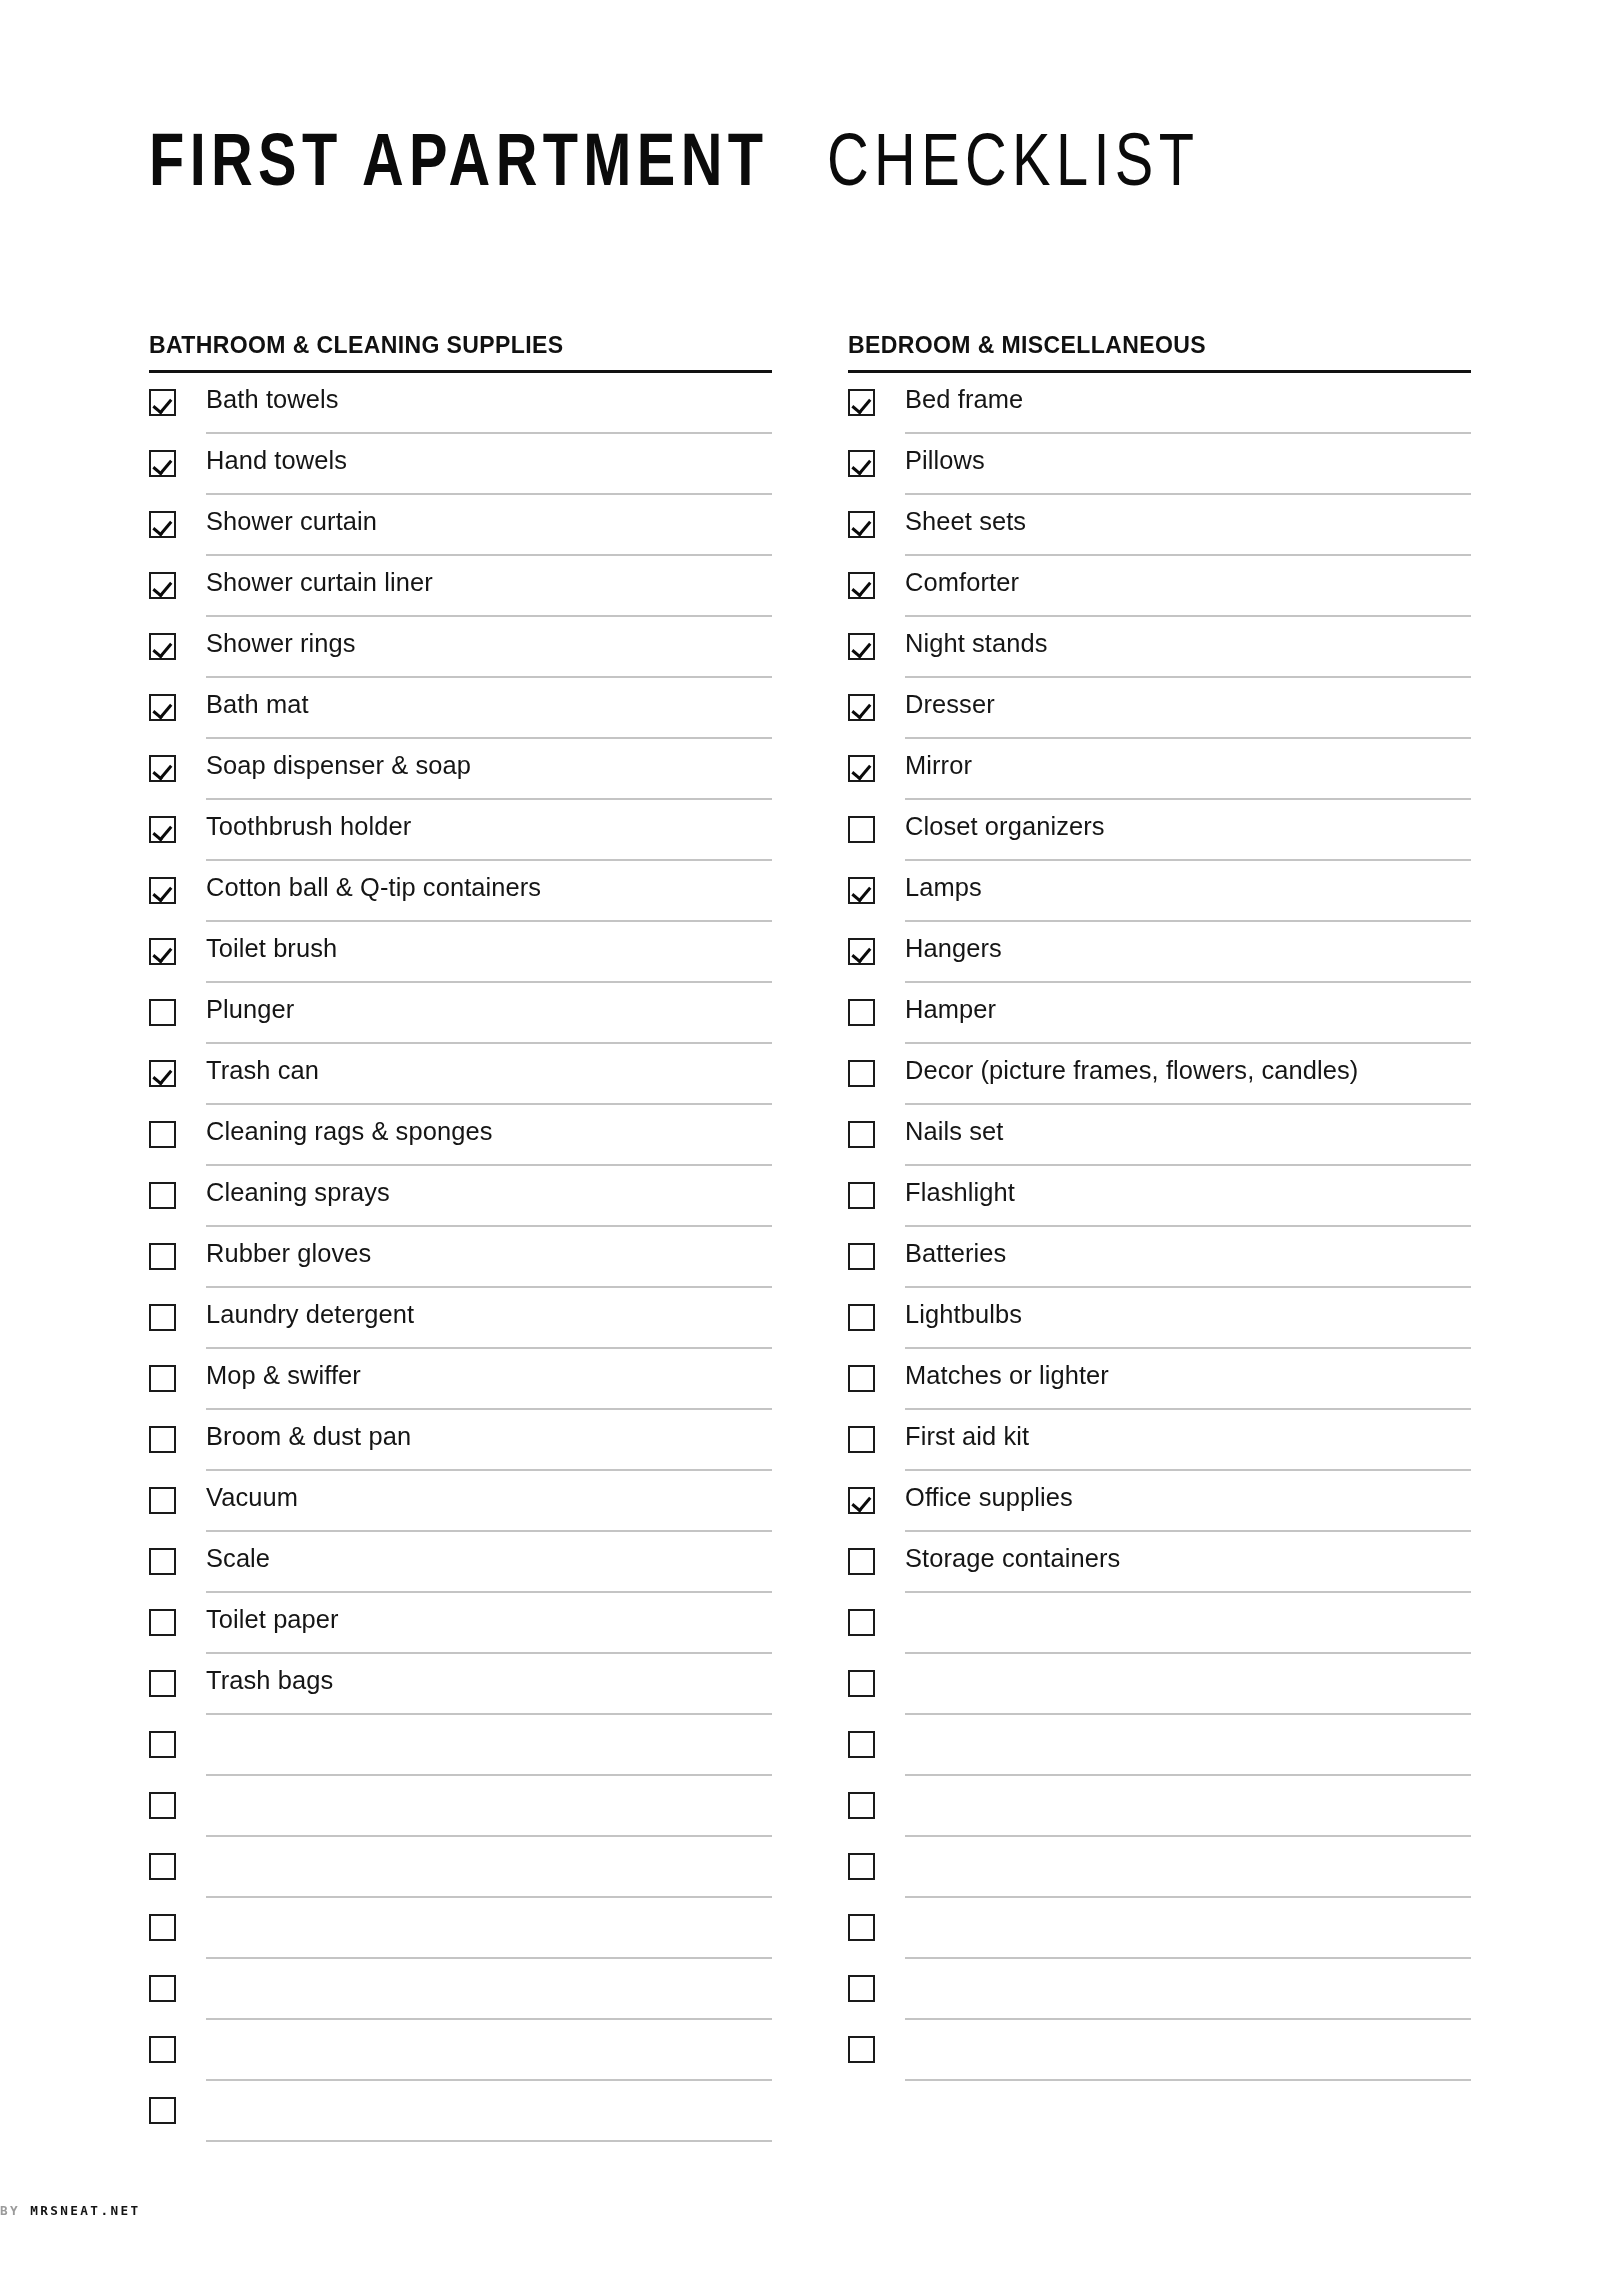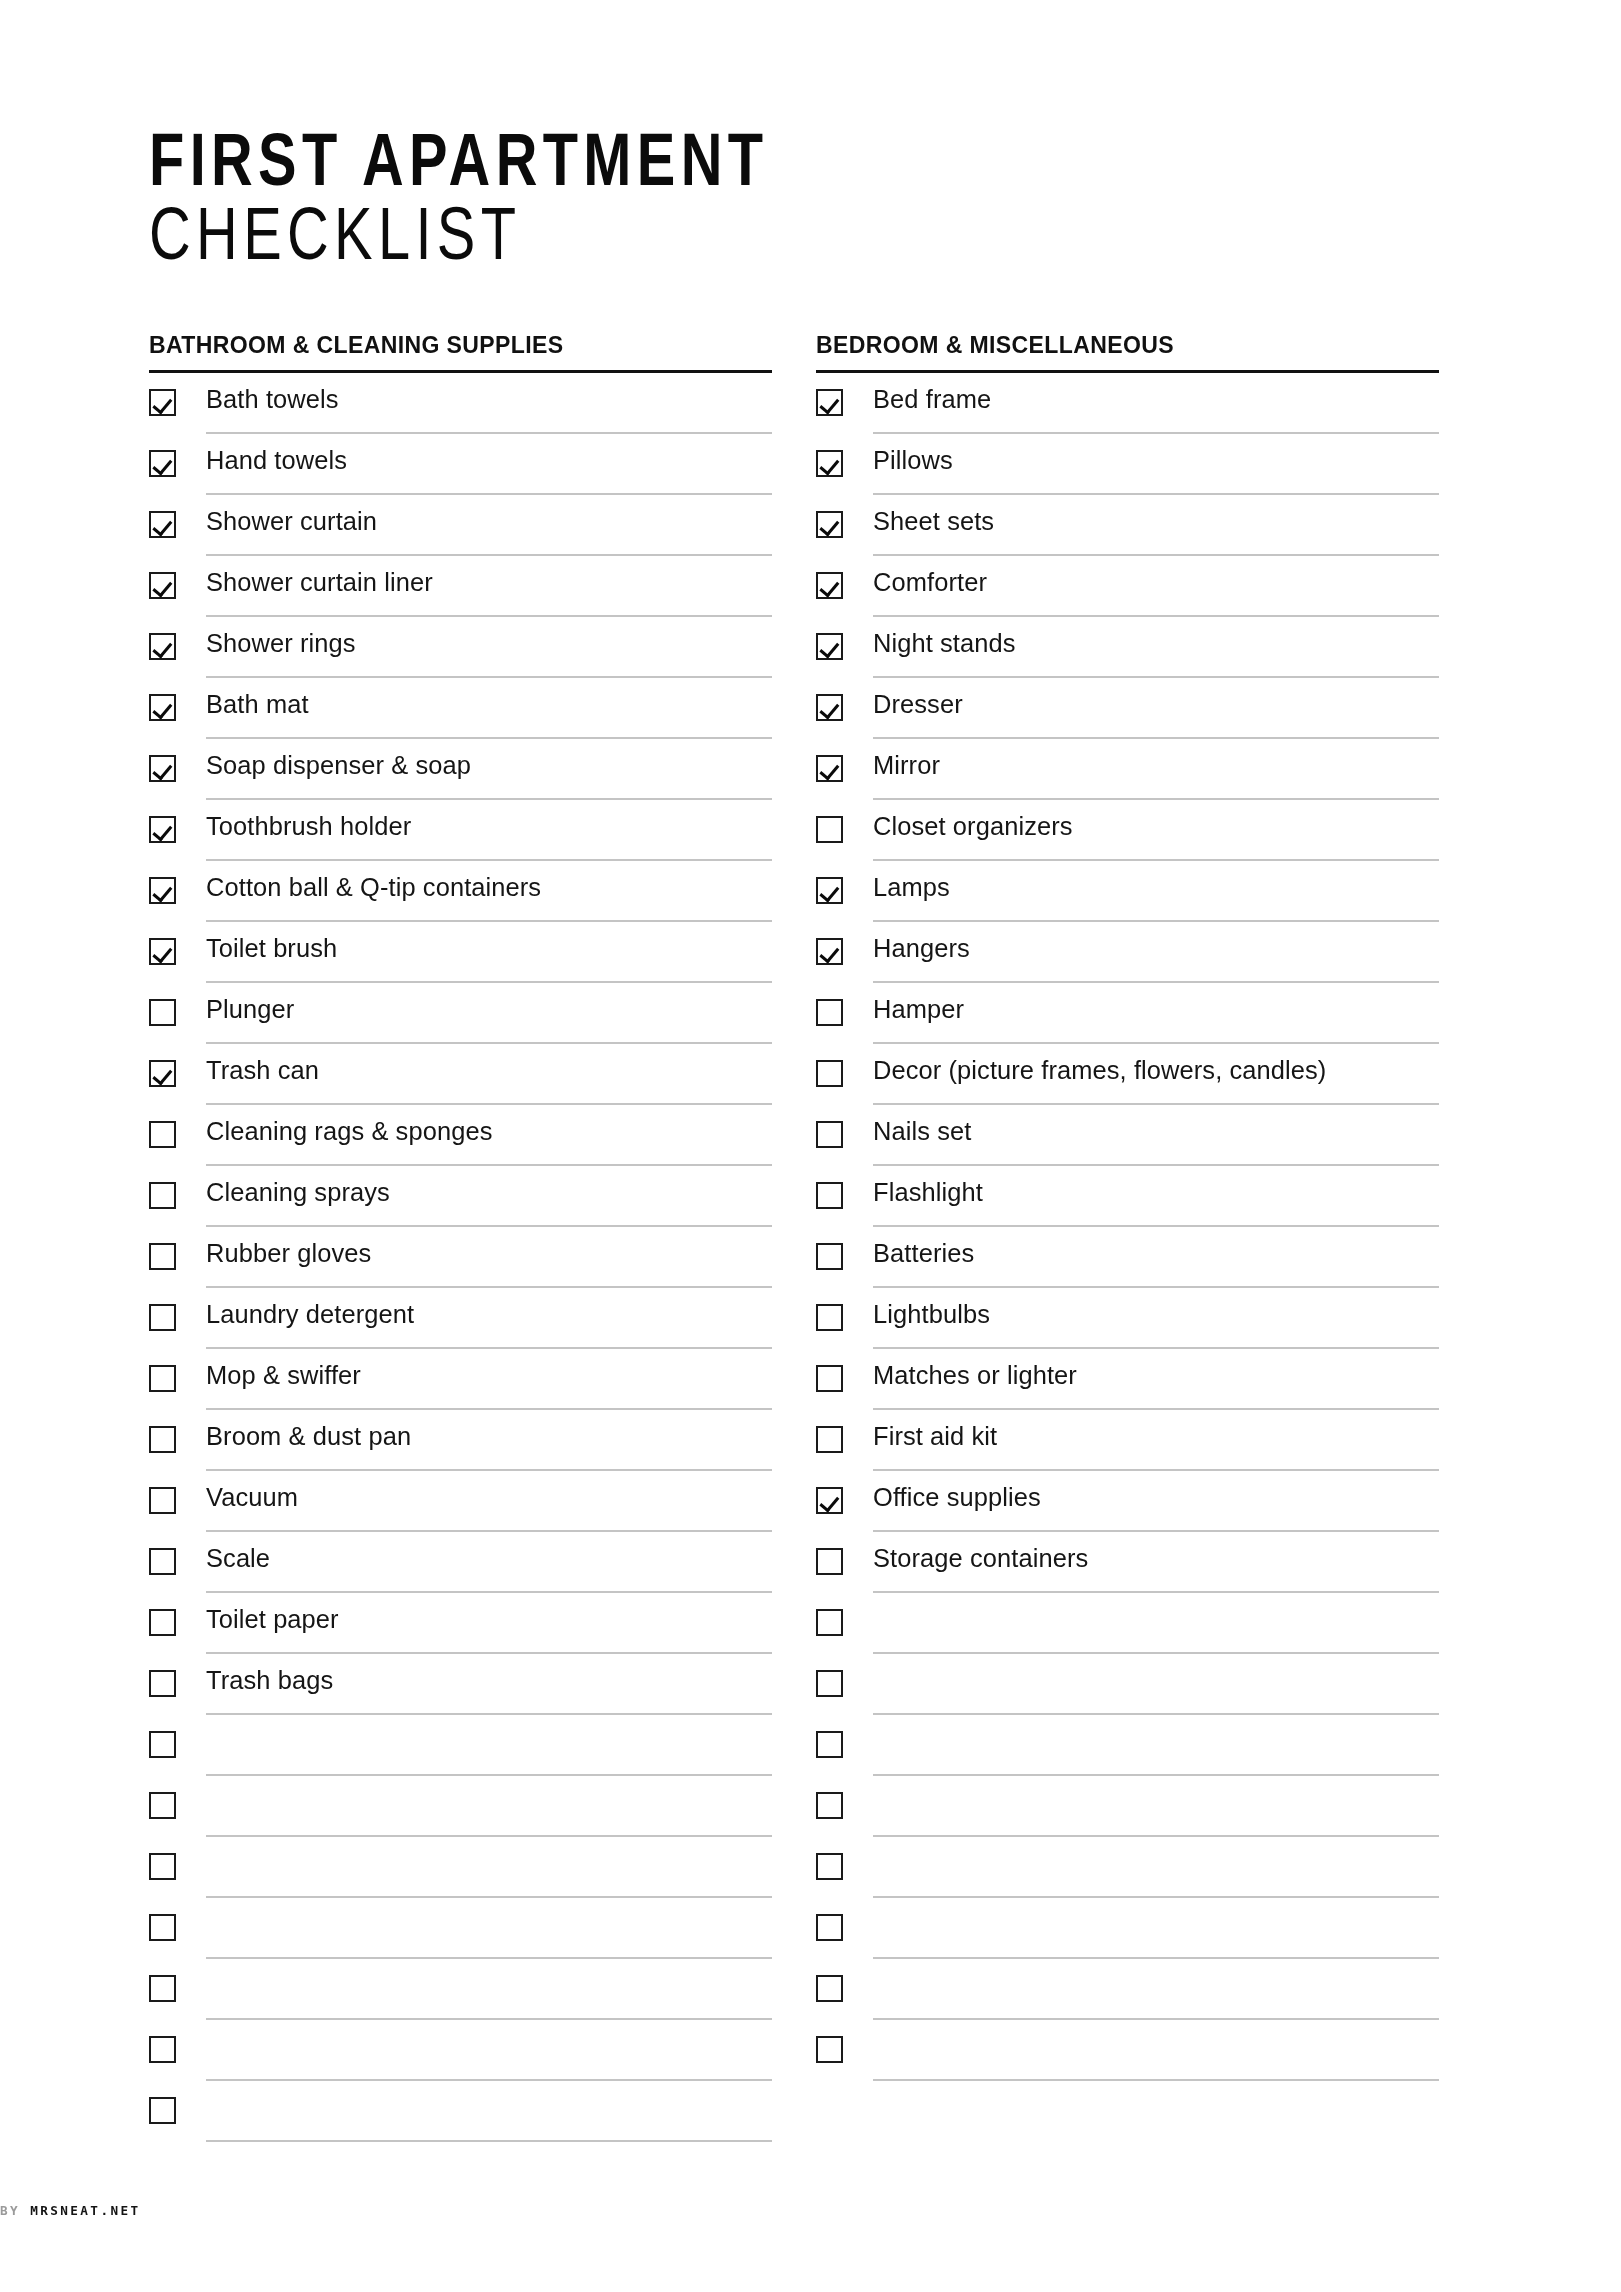--- a/index.html
+++ b/index.html
@@ -24,21 +24,20 @@
   
   .title-wrap {
     position: absolute;
     left: 149px;
     top: 123px;
     width: 1333px;
     height: 84px;
     display: flex;
     align-items: baseline;
     white-space: nowrap;
-    flex-direction: column;
   }
   .title-strong {
     font-family: "Liberation Sans Narrow", "Liberation Sans", sans-serif;
     font-size: 74px;
     font-weight: 700;
     letter-spacing: 6.9px;
     line-height: 1;
     transform: scaleX(0.78);
     transform-origin: left bottom;
     color: #0b0b0b;
@@ -55,21 +54,21 @@
     margin-left: -116px;
   }
 
   
   .columns {
     position: absolute;
     left: 149px;
     top: 331px;
     width: 1323px;
     display: flex;
-    gap: 44px;
+    gap: 76px;
   }
   .column {
     width: 623px;
   }
   .col-header {
     font-family: "Liberation Sans Narrow", "Liberation Sans", sans-serif;
     font-size: 24.5px;
     font-weight: 700;
     letter-spacing: 0.4px;
     color: #111111;

